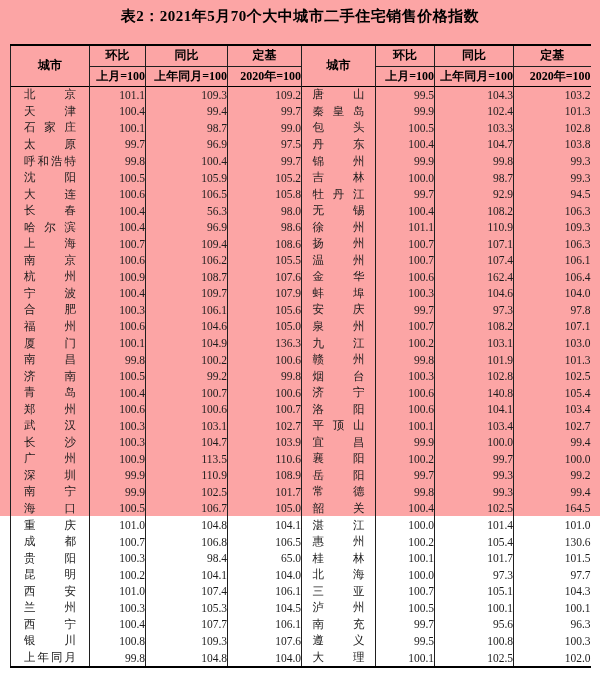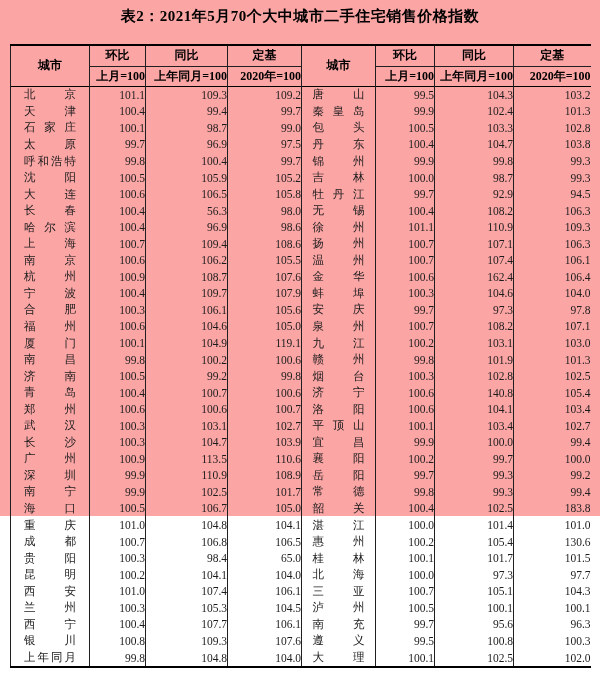--- a/index.html
+++ b/index.html
@@ -264,21 +264,21 @@
           <td class="num">105.0</td>
           <td class="city"><span class="cityname">泉州</span></td>
           <td class="num">100.7</td>
           <td class="num">108.2</td>
           <td class="num last">107.1</td>
         </tr>
         <tr>
           <td class="city"><span class="cityname">厦门</span></td>
           <td class="num">100.1</td>
           <td class="num">104.9</td>
-          <td class="num">119.1</td>
+          <td class="num">136.3</td>
           <td class="city"><span class="cityname">九江</span></td>
           <td class="num">100.2</td>
           <td class="num">103.1</td>
           <td class="num last">103.0</td>
         </tr>
         <tr>
           <td class="city"><span class="cityname">南昌</span></td>
           <td class="num">99.8</td>
           <td class="num">100.2</td>
           <td class="num">100.6</td>
@@ -368,21 +368,21 @@
           <td class="num last">99.4</td>
         </tr>
         <tr>
           <td class="city"><span class="cityname">海口</span></td>
           <td class="num">100.5</td>
           <td class="num">106.7</td>
           <td class="num">105.0</td>
           <td class="city"><span class="cityname">韶关</span></td>
           <td class="num">100.4</td>
           <td class="num">102.5</td>
-          <td class="num last">183.8</td>
+          <td class="num last">164.5</td>
         </tr>
         <tr>
           <td class="city"><span class="cityname">重庆</span></td>
           <td class="num">101.0</td>
           <td class="num">104.8</td>
           <td class="num">104.1</td>
           <td class="city"><span class="cityname">湛江</span></td>
           <td class="num">100.0</td>
           <td class="num">101.4</td>
           <td class="num last">101.0</td>

